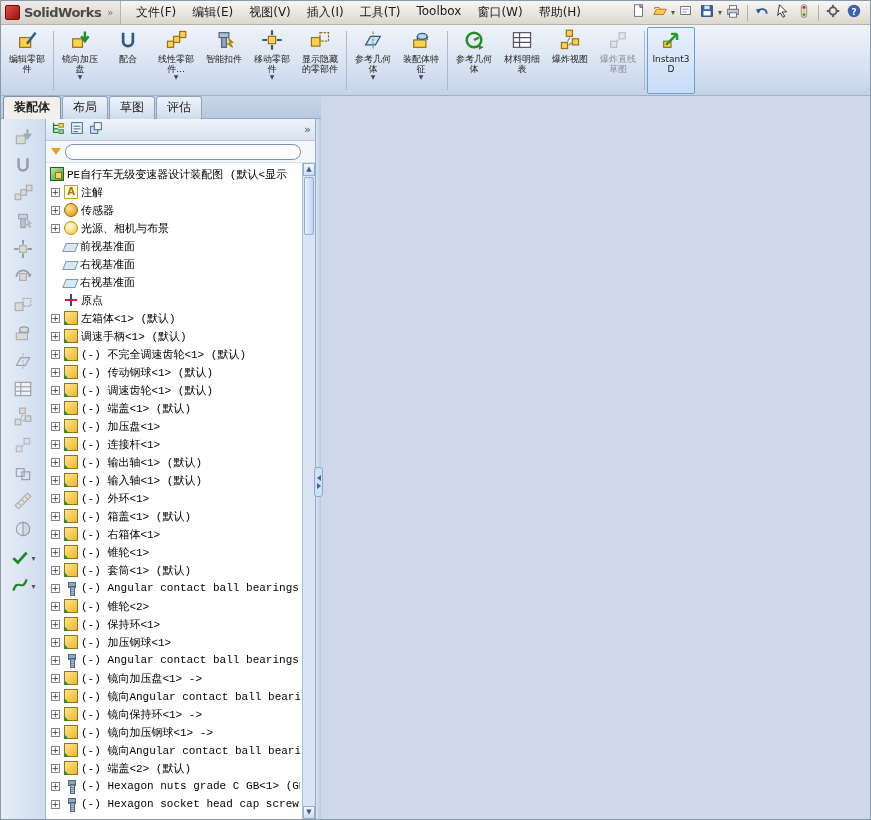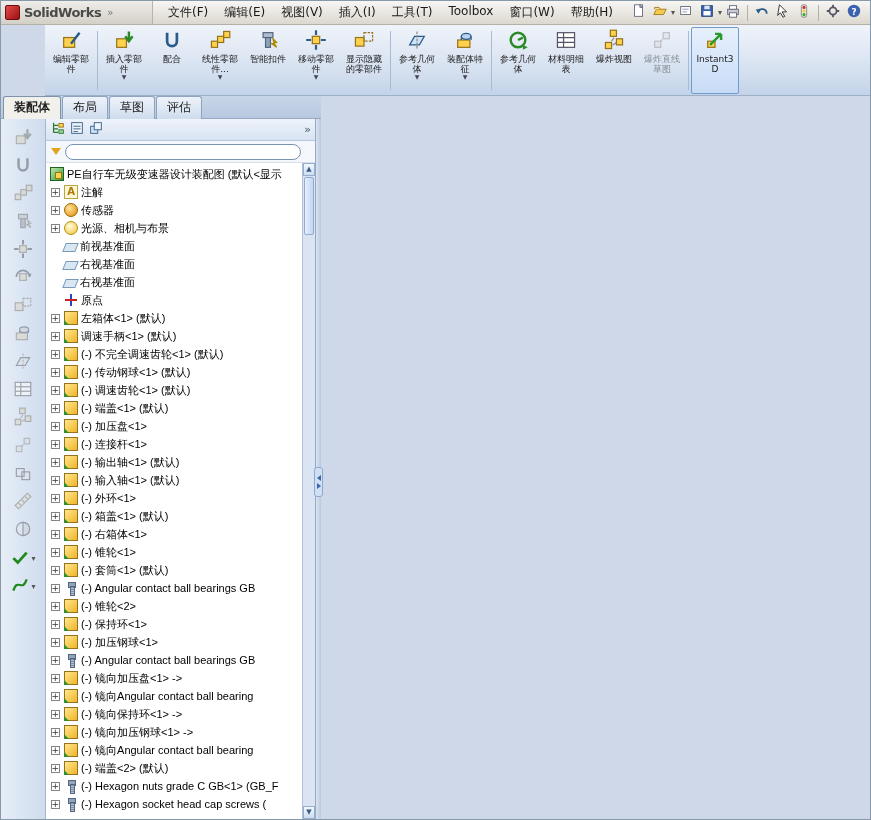--- a/index.html
+++ b/index.html
@@ -3,37 +3,37 @@
 <meta charset="utf-8">
 <style>
   * { margin:0; padding:0; box-sizing:border-box; }
   html,body { width:871px; height:820px; overflow:hidden; background:#cfd8e8;
     font-family:"DejaVu Sans","Liberation Sans",sans-serif; }
   .app { width:871px; height:820px; display:flex; flex-direction:column; border:1px solid #8899aa; }
 
   
   .titlebar { height:24px; flex:none; display:flex; align-items:center;
     background:linear-gradient(#f7f6f3,#dcd8cf); border-bottom:1px solid #b5b0a6; }
-  .logo-zone { width:152px; flex:none; display:flex; align-items:center; gap:4px; padding-left:4px;
+  .logo-zone { width:120px; flex:none; display:flex; align-items:center; gap:4px; padding-left:4px;
     height:100%; background:linear-gradient(#efedea,#d4d0c7); border-right:1px solid #b9b4aa; }
   .sw-cube { width:15px; height:15px; background:linear-gradient(135deg,#e34b4b,#9c1212);
     border:1px solid #6d0c0c; border-radius:2px; }
   .sw-name { font-weight:bold; font-size:13px; color:#4a4a48; letter-spacing:-0.5px; }
   .chev { color:#777; font-size:10px; margin-left:2px; }
   .menus { display:flex; align-items:flex-start; gap:2px; padding-left:8px; }
   .menu-item { font-size:12px; color:#1a1a1a; padding:3px 7px; cursor:default; }
   .quick-icons { margin-left:auto; display:flex; align-items:center; gap:1px; padding-right:6px; }
   .qbtn { width:20px; height:20px; display:flex; align-items:center; justify-content:center; border-radius:2px; }
   .qbtn svg { width:16px; height:16px; }
   .qsep { width:1px; height:16px; background:#b5b0a6; margin:0 3px; }
   .qdd { font-size:8px; color:#555; }
 
   
   .toolbar { height:71px; flex:none; display:flex; align-items:stretch; padding:2px 2px 1px 2px;
-    background:linear-gradient(#f0f4fa,#d3dfef 70%,#c3d3e8); border-bottom:1px solid #9eb0c8;margin-left:44px; }
+    background:linear-gradient(#f0f4fa,#d3dfef 70%,#c3d3e8); border-bottom:1px solid #9eb0c8; }
   .tbtn { min-width:45px; padding:2px 2px 0 2px; display:flex; flex-direction:column; align-items:center;
     border:1px solid transparent; border-radius:2px; overflow:hidden; }
   .tbtn.active { background:linear-gradient(#e7f0fd,#c8dcf6); border:1px solid #6f9bcd; }
   .tbtn.disabled { opacity:.45; }
   .tbicon { width:26px; height:24px; flex:none; display:flex; align-items:center; justify-content:center; }
   .tbicon svg { width:22px; height:22px; }
   .tblabel { font-size:9px; line-height:10px; text-align:center; color:#1c1c1c; width:42px; word-break:break-all; }
   .tbtn .dd { font-size:6px; color:#445; line-height:6px; }
   .tsep { width:1px; background:#a9bbd2; margin:4px 2px; flex:none; }
 
@@ -72,21 +72,21 @@
     border-top:7px solid #e0a520; position:relative; }
   .filter-input { flex:1; height:16px; border:1px solid #7a93b4; border-radius:8px; font-size:10px;
     padding:0 8px; outline:none; background:#fff; }
   .tree-body { flex:1; overflow:hidden; padding:2px 15px 0 3px; }
   .tree-row { height:18px; display:flex; align-items:center; gap:3px; white-space:nowrap; overflow:hidden; }
   .tree-row.root { padding-left:1px; font-weight:normal; }
   .indent { width:12px; flex:none; display:flex; align-items:center; justify-content:center; }
   .expander { width:9px; height:9px; flex:none; border:1px solid #848484; background:#fff; color:#333;
     font-size:9px; line-height:7px; text-align:center; }
   .expander::before { content:'+'; }
-  .tlabel { font-size:11px; color:#000; font-family:Liberation Sans, sans-serif; }
+  .tlabel { font-size:11px; color:#000; font-family:Liberation Mono, monospace; }
   .ic { width:14px; height:14px; flex:none; position:relative; }
   .ic.assembly { background:linear-gradient(135deg,#b9e8a8,#3f9a3f); border:1px solid #1f621f; }
   .ic.assembly::after { content:''; position:absolute; right:1px; bottom:1px; width:5px; height:5px;
     background:#ffd24d; border:1px solid #967414; }
   .ic.part { background:linear-gradient(135deg,#ffe78e,#f0b429); border:1px solid #96731a; }
   .ic.part::after { content:''; position:absolute; left:-1px; bottom:-1px; width:0; height:0;
     border-left:5px solid #2f8f2f; border-top:5px solid transparent; }
   .ic.bolt { }
   .ic.bolt::before { content:''; position:absolute; left:4px; top:1px; width:6px; height:4px;
     background:#8fa3bd; border:1px solid #55657c; }
@@ -228,21 +228,21 @@
         <div class="tblabel">编辑零部件</div>
       </div>
       <div class="tsep"></div>
       <div class="tbtn">
         <div class="tbicon">
           <span><svg viewBox="0 0 18 18" width="22" height="22">
               <rect x="3" y="8" width="8" height="7" fill="#ffd24d" stroke="#96731a"></rect>
               <path d="M13,2 v7 M10,6 l3,4 3,-4" fill="none" stroke="#2a8a2a" stroke-width="2"></path>
             </svg></span>
         </div>
-        <div class="tblabel">插入零部件</div>
+        <div class="tblabel">镜向加压盘</div>
         <div class="dd">▼</div>
       </div>
       <div class="tbtn">
         <div class="tbicon">
           <span><svg viewBox="0 0 18 18" width="22" height="22">
               <path d="M5,3 v7 a4,4 0 0 0 8,0 v-7" fill="none" stroke="#2b5b8a" stroke-width="2.2"></path>
             </svg></span>
         </div>
         <div class="tblabel">配合</div>
       </div>

